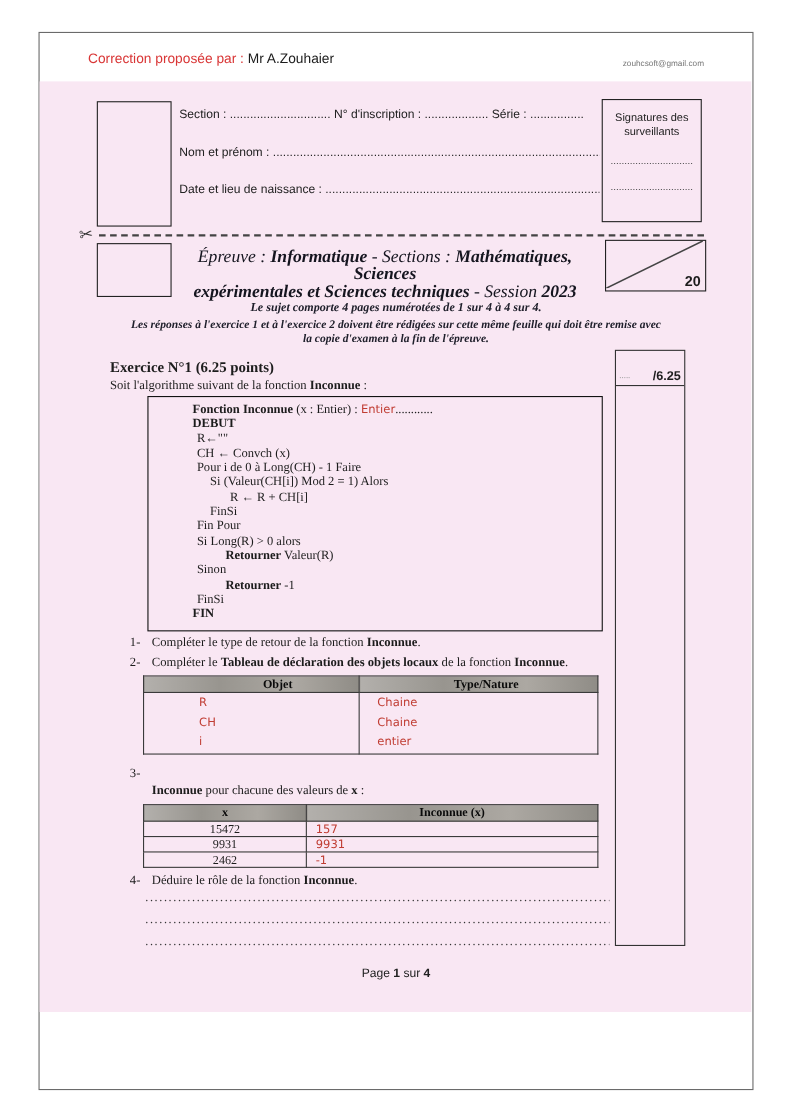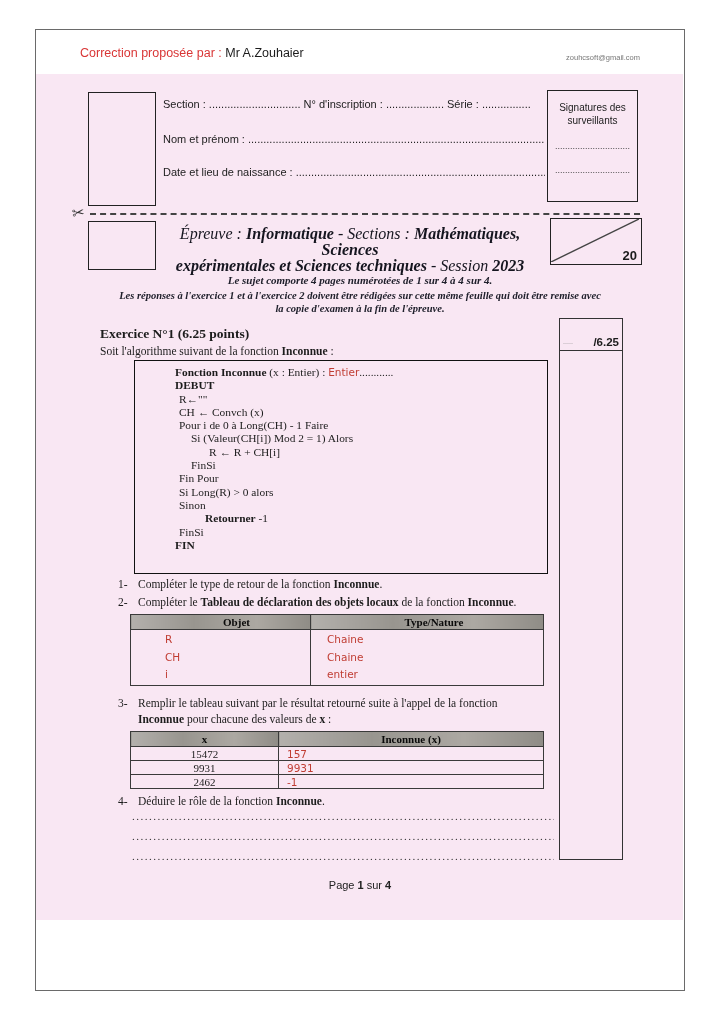--- a/index.html
+++ b/index.html
@@ -66,21 +66,21 @@
   #q3-text2{left:138px;top:713px;}
   #q4-num{left:118px;top:795px;} #q4-text{left:138px;top:795px;}
   
   table{border-collapse:collapse;}
   #table1{left:130px;top:614px;width:414px;}
   #table2{left:130px;top:731px;width:414px;}
   th{background:linear-gradient(90deg,#b3b0ac,#98958f 35%,#aca8a2 70%,#8f8c86);
      border:1px solid #3a3a3a;font-size:11px;font-weight:bold;color:#0a0a0a;padding:1px 2px;}
   td{border:1px solid #3a3a3a;font-size:11px;padding:0 2px;}
   #table1 td{vertical-align:top;height:55px;}
-  #table1 .c1{width:143px;padding-left:34px;}
+  #table1 .c1{width:143px;padding-left:50px;}
   #table1 .c2{padding-left:16px;}
   #table1 .hwline{line-height:15.5px;padding-top:2px;}
   #table2 td{height:13px;}
   #table2 .xval{width:143px;text-align:center;}
   #table2 .rval{padding-left:8px;margin-left:40px;}
   
   .ansline{position:absolute;left:132px;width:422px;height:17px;}
   .ansline .dots{display:block;overflow:hidden;white-space:nowrap;color:#333;font-size:11px;
       letter-spacing:1.5px;}
   .ansline .hwtxt{position:absolute;left:6px;top:-3px;white-space:nowrap;font-family:"DejaVu Sans",sans-serif;
@@ -147,20 +147,21 @@
         <div class="algo-line" style="padding-left: 0px;"><span class="b">Fonction Inconnue </span><span>(x : Entier) : </span><span class="hw">Entier</span><span>............</span></div>
         <div class="algo-line" style="padding-left: 0px;"><span class="b">DEBUT</span></div>
         <div class="algo-line" style="padding-left: 4px;"><span>R←""</span></div>
         <div class="algo-line" style="padding-left: 4px;"><span>CH ← Convch (x)</span></div>
         <div class="algo-line" style="padding-left: 4px;"><span>Pour i de 0 à Long(CH) - 1 Faire</span></div>
         <div class="algo-line" style="padding-left: 16px;"><span>Si (Valeur(CH[i]) Mod 2 = 1)  Alors</span></div>
         <div class="algo-line" style="padding-left: 34px;"><span>R ← R + CH[i]</span></div>
         <div class="algo-line" style="padding-left: 16px;"><span>FinSi</span></div>
         <div class="algo-line" style="padding-left: 4px;"><span>Fin Pour</span></div>
         <div class="algo-line" style="padding-left: 4px;"><span>Si Long(R) &gt; 0 alors</span></div>
+        <div class="algo-line" style="padding-left: 30px;"><span class="b">Retourner</span><span>  Valeur(R)</span></div>
         <div class="algo-line" style="padding-left: 4px;"><span>Sinon</span></div>
         <div class="algo-line" style="padding-left: 30px;"><span class="b">Retourner</span><span>  -1</span></div>
         <div class="algo-line" style="padding-left: 4px;"><span>FinSi</span></div>
         <div class="algo-line" style="padding-left: 0px;"><span class="b">FIN</span></div>
       </div>
   </div>
 
   <div class="qnum" id="q1-num">1-</div>
   <div class="qtext" id="q1-text"><span>Compléter le type de retour de la fonction </span><span class="b">Inconnue</span><span>.</span></div>
   <div class="qnum" id="q2-num">2-</div>
@@ -183,21 +184,20 @@
         <td class="c2" id="t1-col2">
             <div class="hwline hw">Chaine</div>
             <div class="hwline hw">Chaine</div>
             <div class="hwline hw">entier</div>
           </td>
       </tr>
     </tbody>
   </table>
 
   <div class="qnum" id="q3-num">3-</div>
-  <div class="qtext" id="q3-text">Remplir le tableau suivant par le résultat retourné suite à l'appel de la fonction</div>
   <div class="qtext" id="q3-text2"><span class="b">Inconnue</span><span> pour chacune des valeurs de </span><span class="b">x</span><span> :</span></div>
 
   <table class="abs" id="table2">
     <thead>
       <tr>
         <th class="xval">x</th>
         <th>Inconnue (x)</th>
       </tr>
     </thead>
     <tbody id="t2-body">

